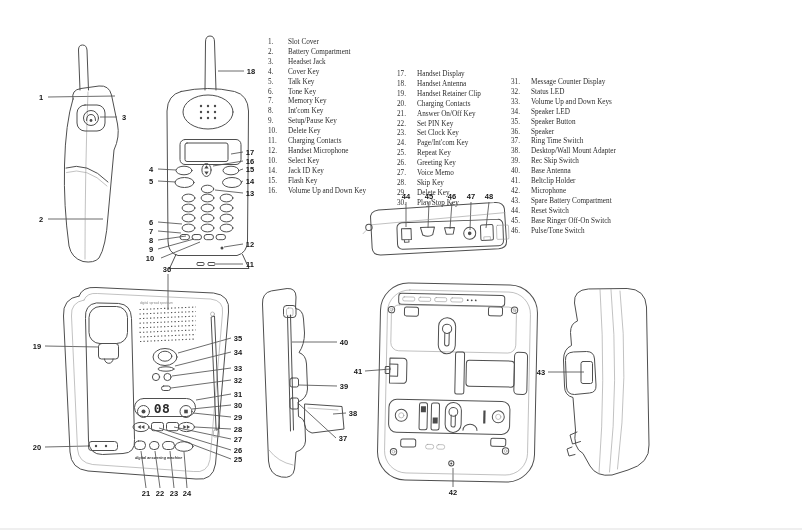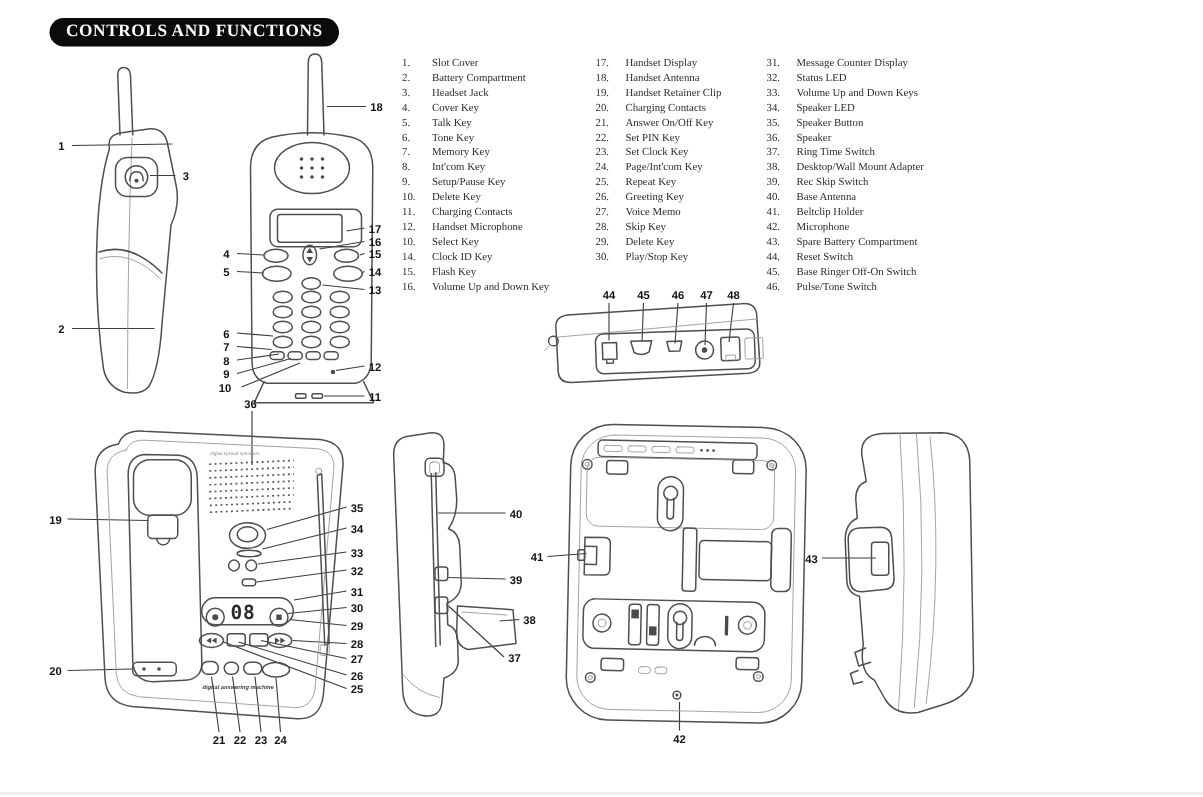--- a/index.html
+++ b/index.html
@@ -3,22 +3,22 @@
 <meta charset="utf-8">
 <style>
   html,body { margin:0; padding:0; background:#ffffff; }
   .page { position:relative; width:802px; height:531px; background:#ffffff; overflow:hidden;
           font-family:"Liberation Serif", serif; }
   .title-badge { position:absolute; left:33px; top:12px; background:#0b0b0b; color:#ffffff;
           border-radius:10px; padding:3px 11px 4px 11px; font-weight:bold; font-size:11.5px;
           letter-spacing:0.4px; font-family:"Liberation Serif", serif; white-space:nowrap; }
   .pcol { position:absolute; top:38px; font-size:7.2px; line-height:9.9px; color:#2d2d2d; }
   .pcol-1 { left:268px; width:128px; }
-  .pcol-2 { left:397px; width:112px; }
-  .pcol-3 { left:511px; width:150px; }
+  .pcol-2 { left:397px; width:112px;margin-top:32px; }
+  .pcol-3 { left:511px; width:150px;margin-top:40px; }
   .prow { display:flex; }
   .pnum { flex:0 0 20px; }
   .plbl { flex:1; white-space:nowrap; }
   svg.canvas { position:absolute; left:0; top:0; }
   .art  { fill:none; stroke:#4f4f4f; stroke-width:1; stroke-linecap:round; stroke-linejoin:round; }
   .art2 { fill:none; stroke:#999999; stroke-width:0.6; stroke-linecap:round; }
   .dot  { fill:#4a4a4a; stroke:none; }
   .ln   { fill:none; stroke:#3c3c3c; stroke-width:0.75; }
   .co   { font-family:"Liberation Sans",sans-serif; font-weight:bold; font-size:7.5px;
           fill:#141414; text-anchor:middle; }
@@ -300,21 +300,20 @@
       <text class="co" x="344" y="345">40</text>
       <text class="co" x="344" y="389">39</text>
       <text class="co" x="353" y="416">38</text>
       <text class="co" x="343" y="441">37</text>
       <text class="co" x="358" y="374">41</text>
       <text class="co" x="453" y="495">42</text>
       <text class="co" x="541" y="375">43</text>
     </g>
   </svg>
 
-  <div class="title-badge">CONTROLS AND FUNCTIONS</div>
 
   <div class="pcol pcol-1">
     <div class="prow">
         <span class="pnum">1.</span>
         <span class="plbl">Slot Cover</span>
       </div>
     <div class="prow">
         <span class="pnum">2.</span>
         <span class="plbl">Battery Compartment</span>
       </div>
@@ -357,21 +356,21 @@
     <div class="prow">
         <span class="pnum">12.</span>
         <span class="plbl">Handset Microphone</span>
       </div>
     <div class="prow">
         <span class="pnum">10.</span>
         <span class="plbl">Select Key</span>
       </div>
     <div class="prow">
         <span class="pnum">14.</span>
-        <span class="plbl">Clock ID Key</span>
+        <span class="plbl">Jack ID Key</span>
       </div>
     <div class="prow">
         <span class="pnum">15.</span>
         <span class="plbl">Flash Key</span>
       </div>
     <div class="prow">
         <span class="pnum">16.</span>
         <span class="plbl">Volume Up and Down Key</span>
       </div>
   </div>

